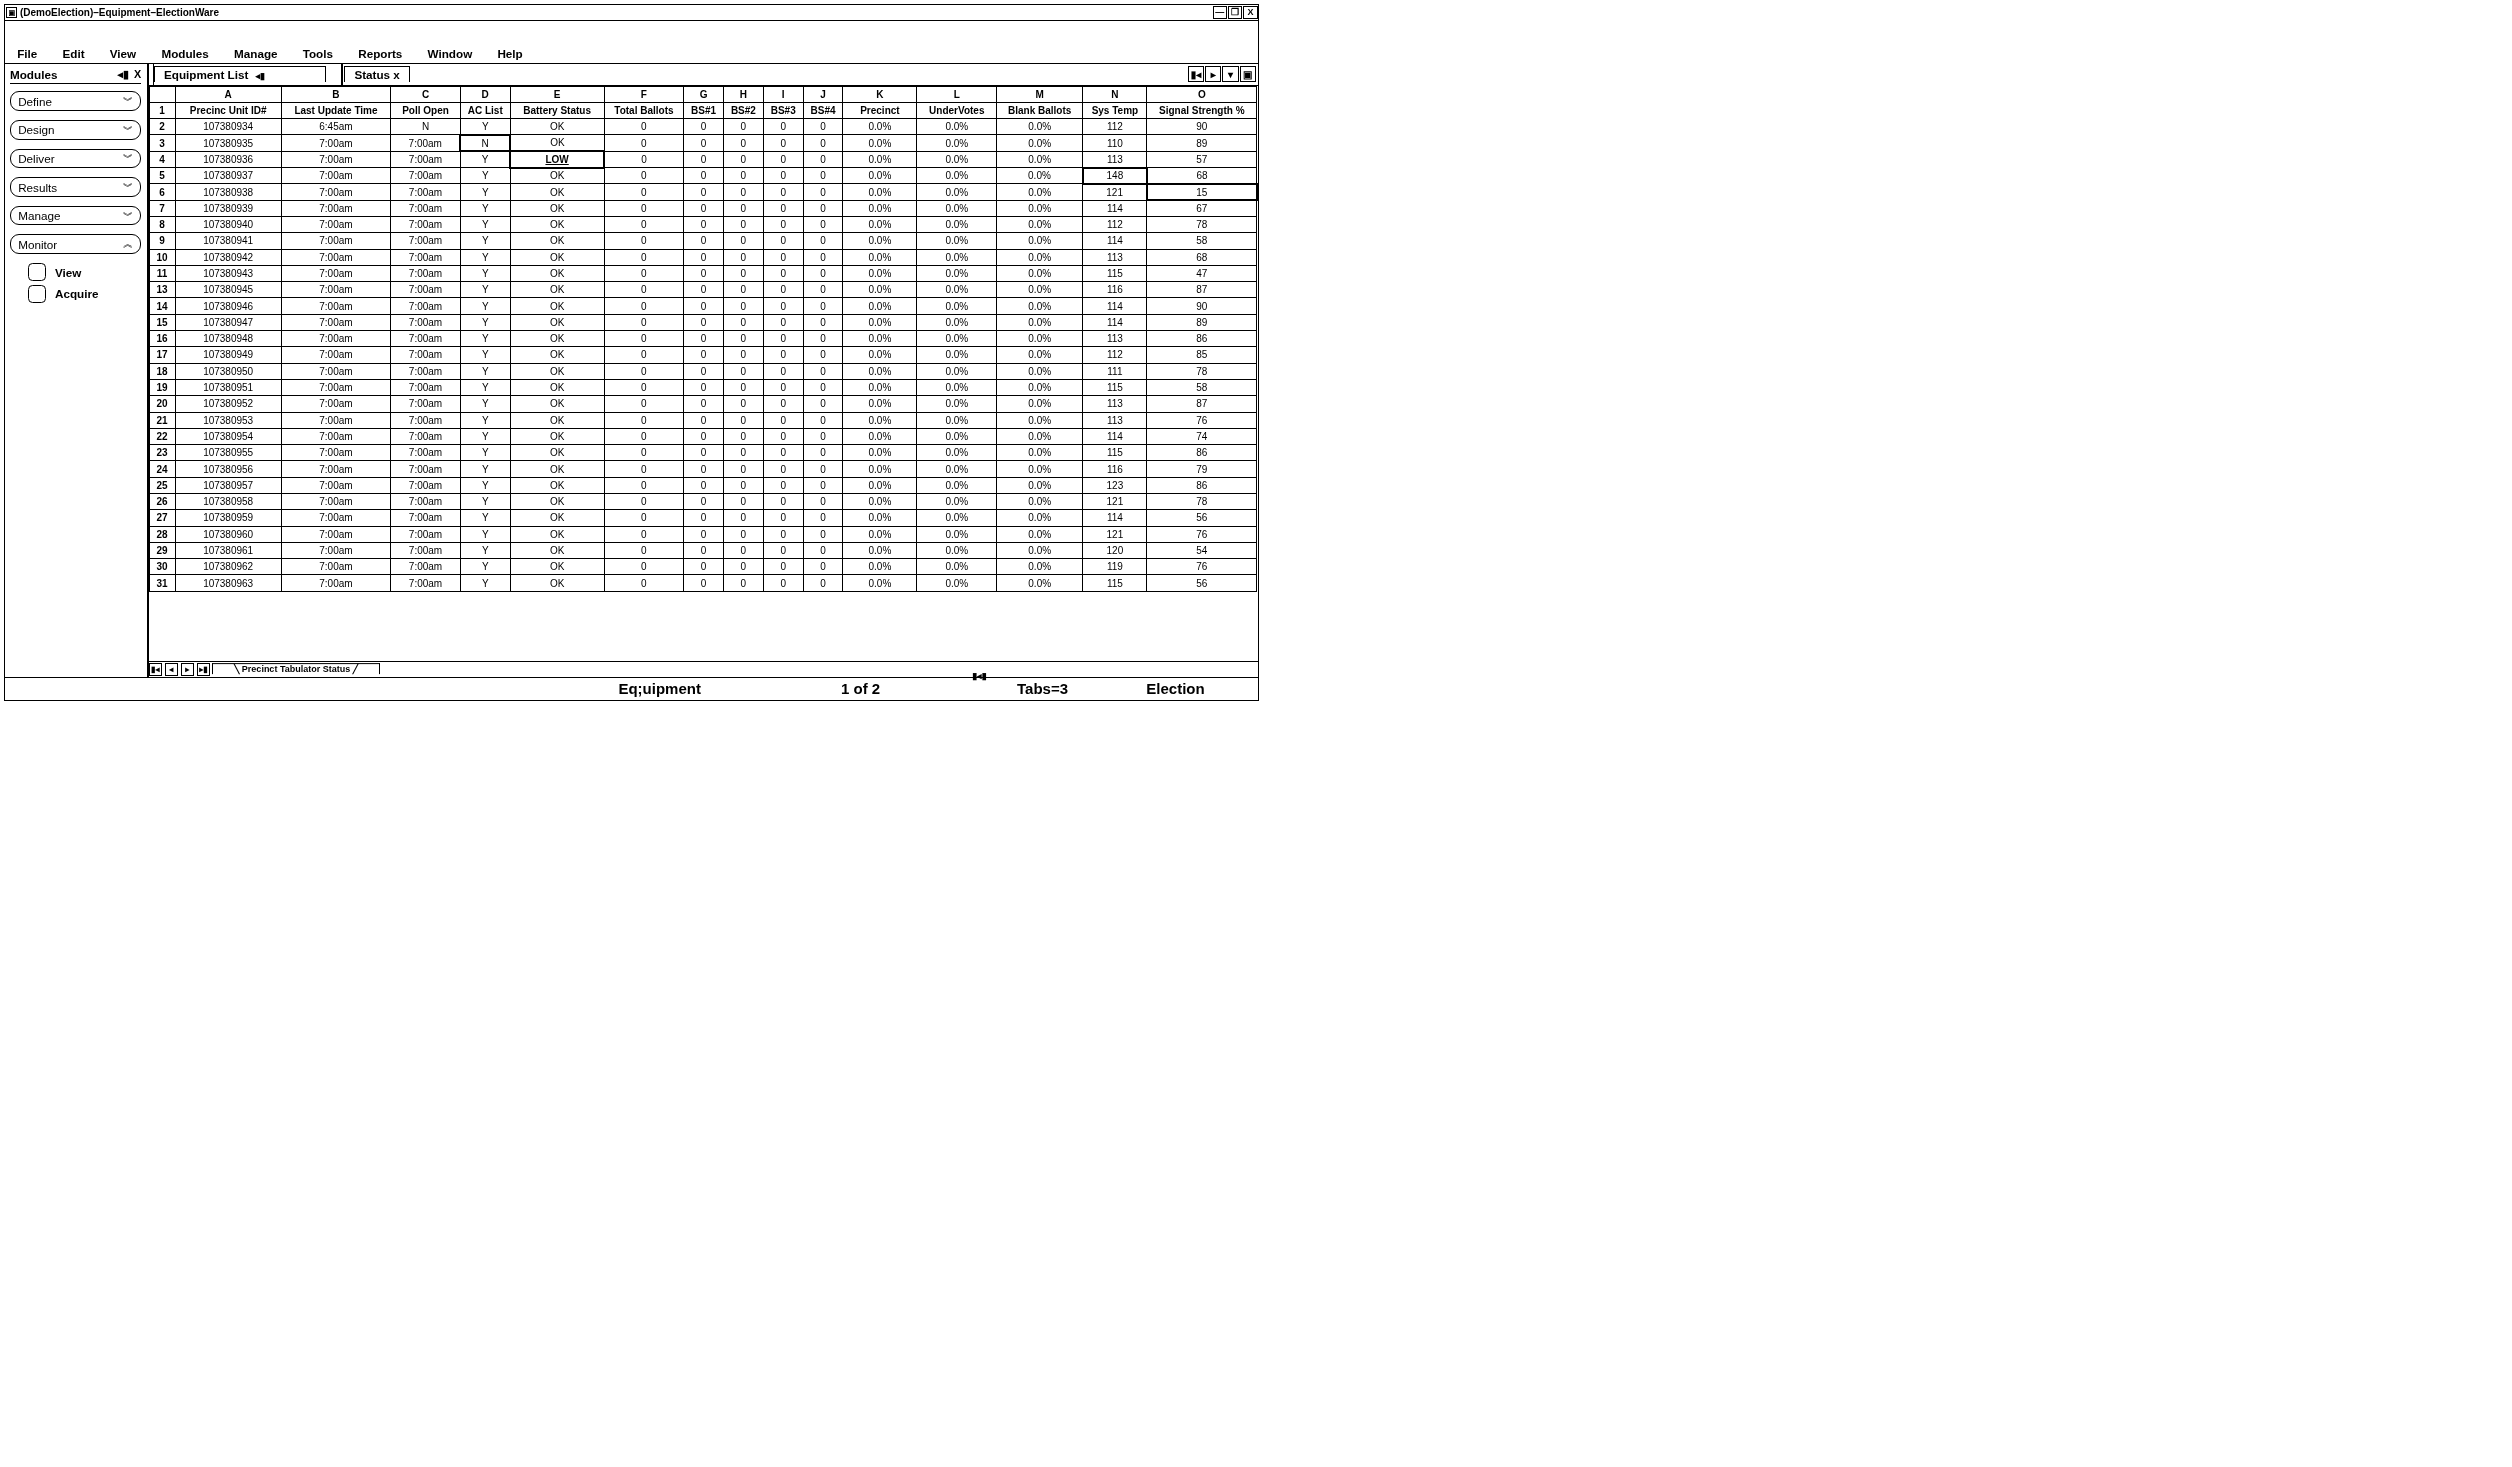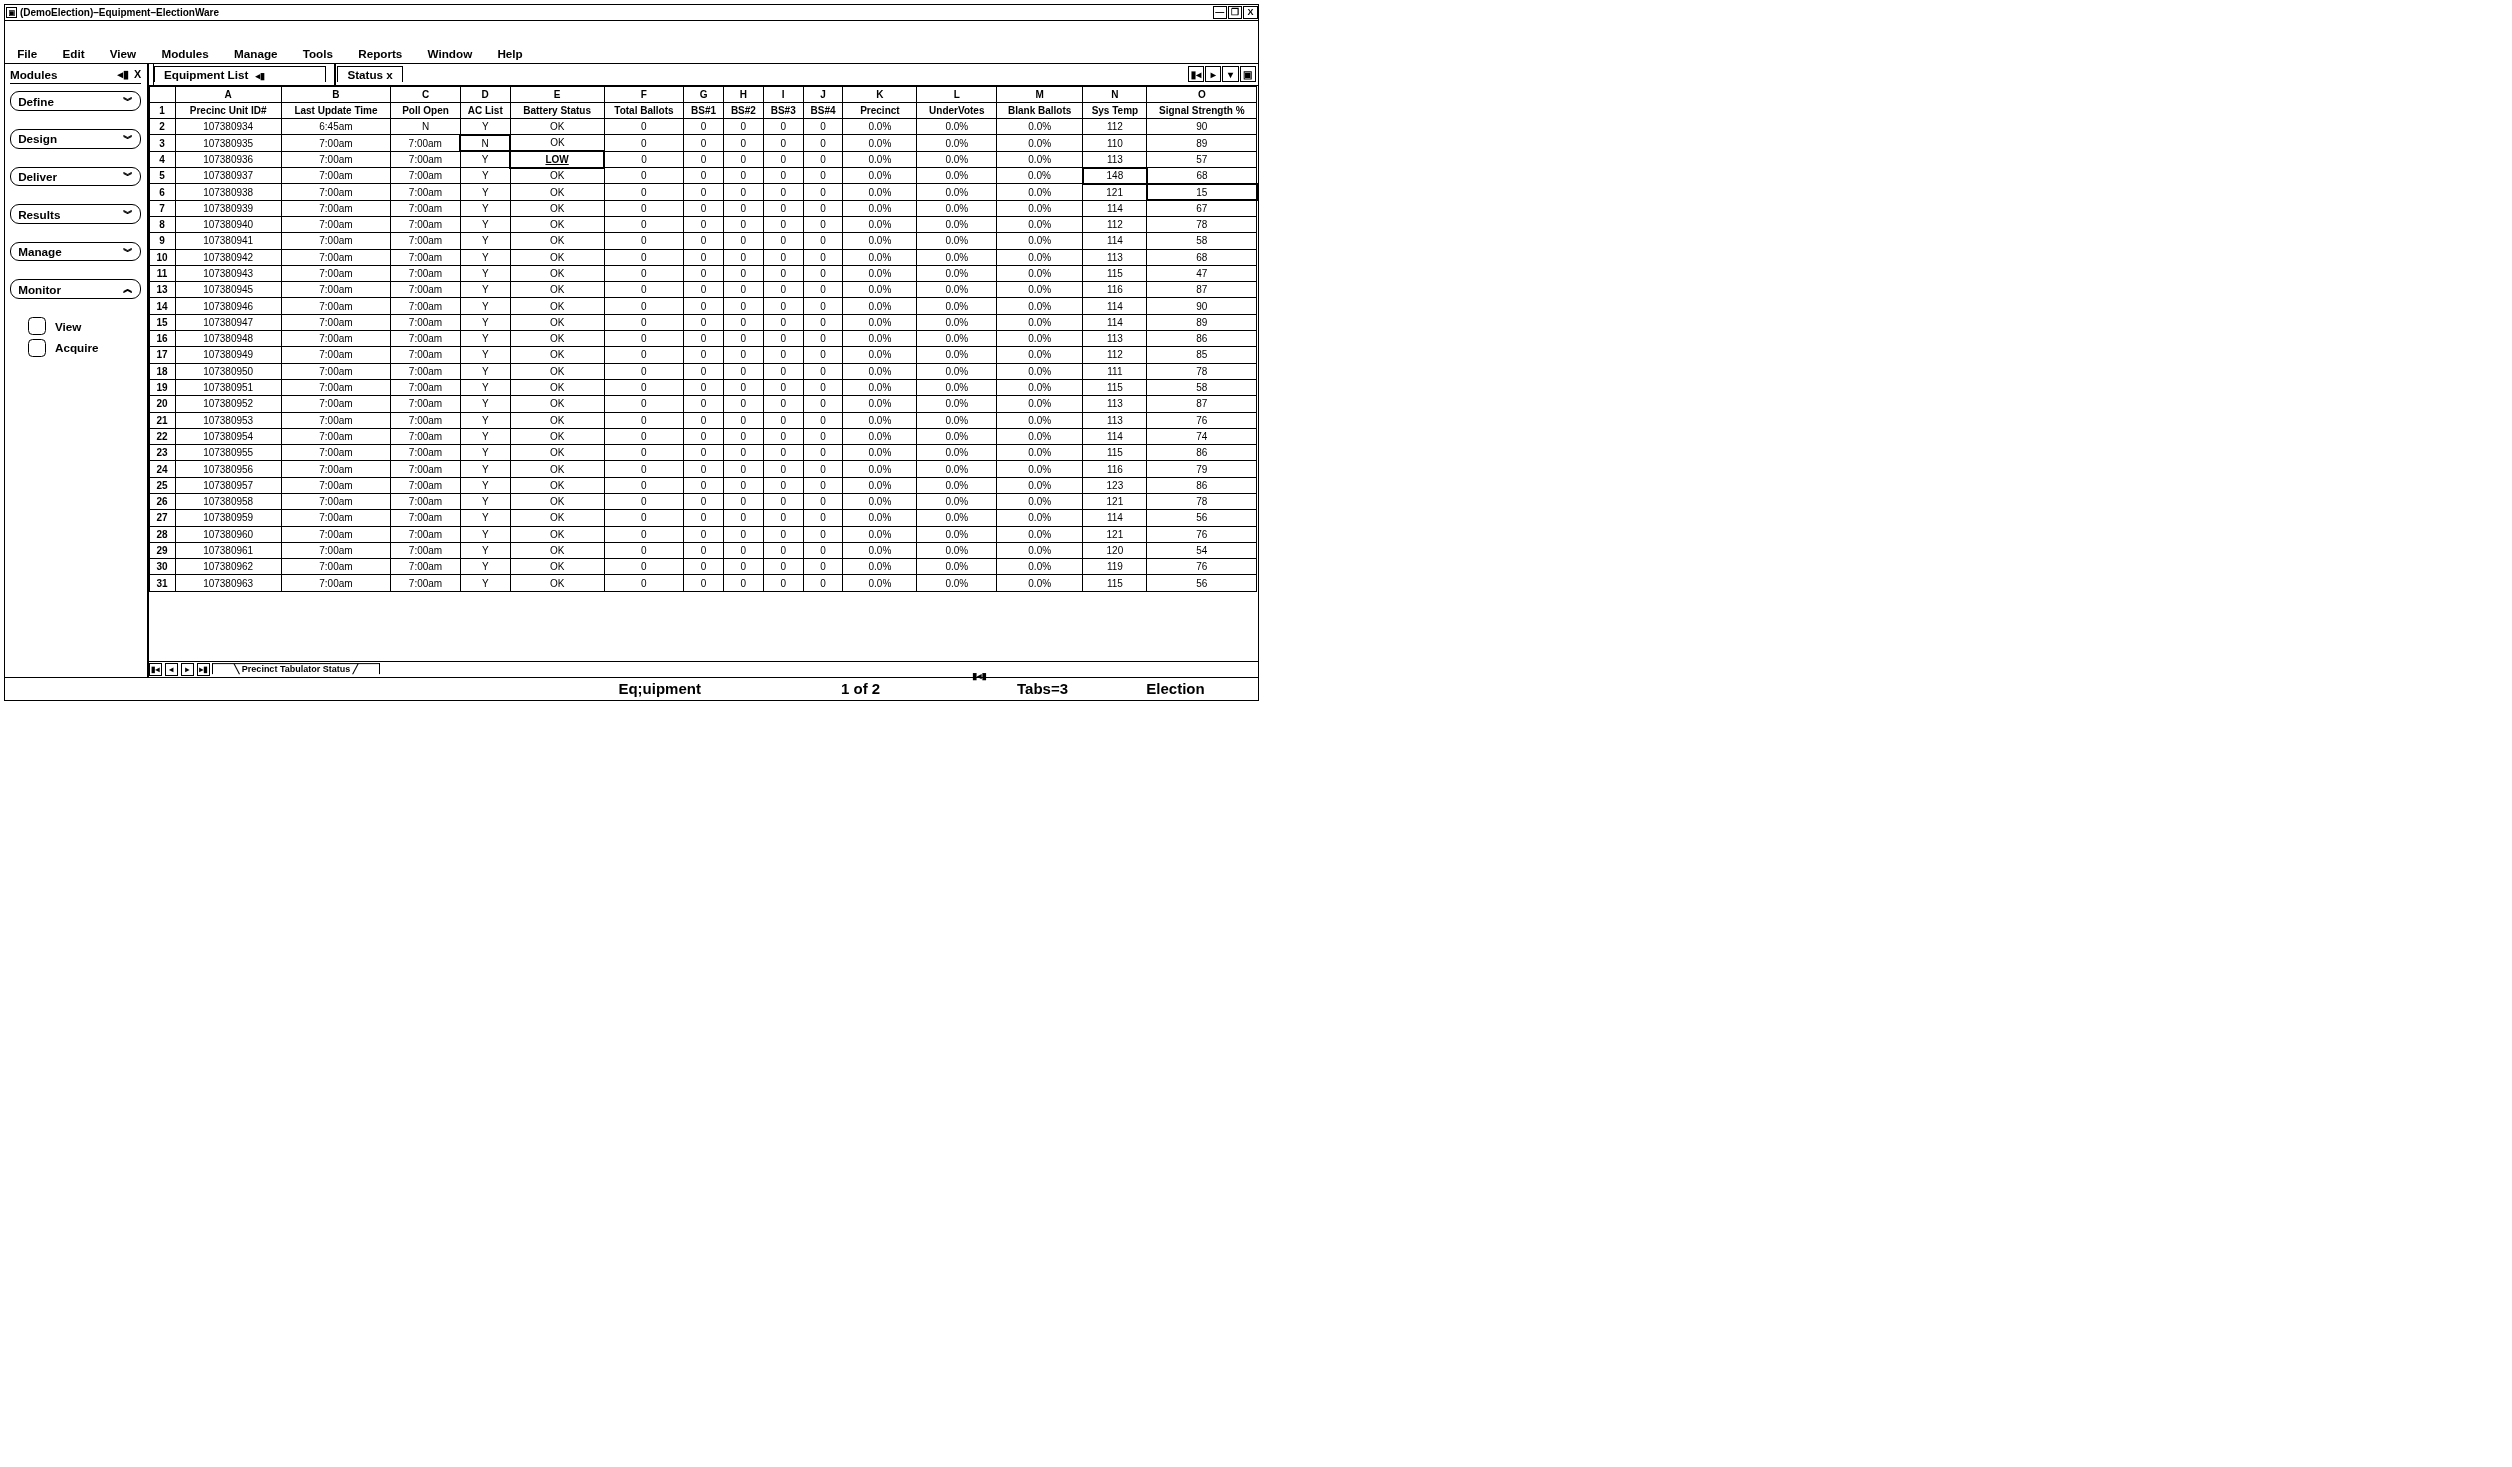--- a/index.html
+++ b/index.html
@@ -65,25 +65,25 @@
       margin-bottom: 7.2px;
       padding-bottom: 1.8px;
     }
     .sidebar-header .controls span {
       font-size: 10.8px; font-weight: bold; margin-left: 1.8px;
     }
     .sidebar-item {
       border: 1.8px solid black;
       border-radius: 9px;
       padding: 1.8px 7.2px;
-      margin-bottom: 18px;
+      margin-bottom: 9px;
       display: flex;
       justify-content: space-between;
       align-items: center;
-      font-weight: bold;
+      font-weight: normal;
       font-size: 11.7px;
     }
     .sidebar-item .chev { font-size: 10px; }
     .sidebar-subitem {
       display: flex;
       align-items: center;
       font-weight: bold;
       font-size: 11.7px;
       margin: 3.6px 0 3.6px 18px;
     }
@@ -99,21 +99,21 @@
     .tabbar {
       display: flex;
       align-items: center;
       border-bottom: 1.8px solid black;
       height: 21.7px;
     }
     .tabbar .tab {
       border: 1.8px solid black;
       border-bottom: none;
       padding: 0.9px 9px;
-      margin-right: 6px;
+      margin-right: 13px;
       font-weight: bold;
       font-size: 11.7px;
       display: flex;
       align-items: flex-end;
     }
     .tabbar .tab .tri { margin-left: 7.2px; font-size: 9px; }
     .tabbar .divider { width: 1.8px; align-self: stretch; background: black; margin: 0 1.8px; }
     .tabbar .spacer { flex: 1; }
     .tabbar .navbtns { display: flex; padding-right: 1.8px;}
     .tabbar .navbtns span {

